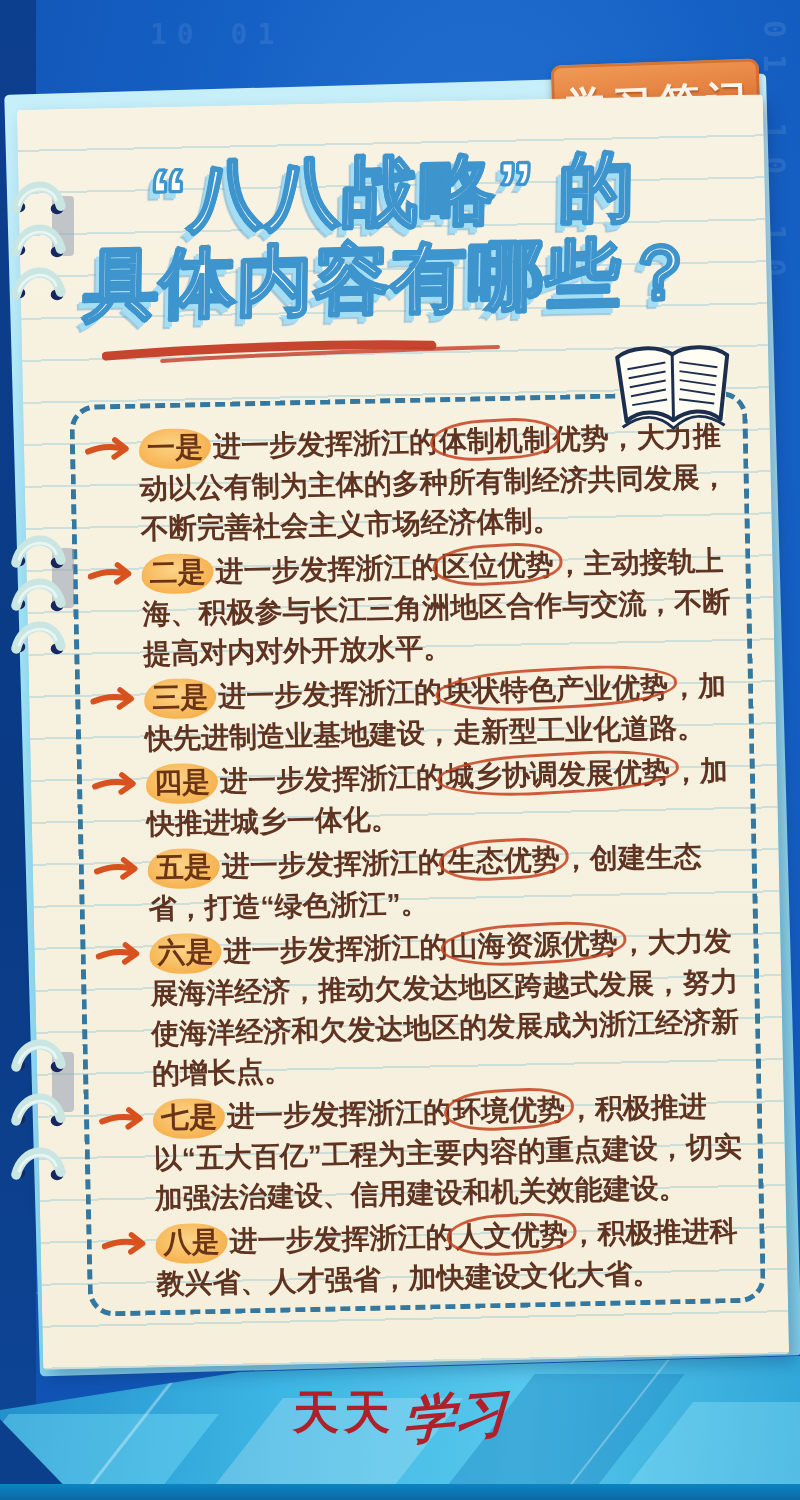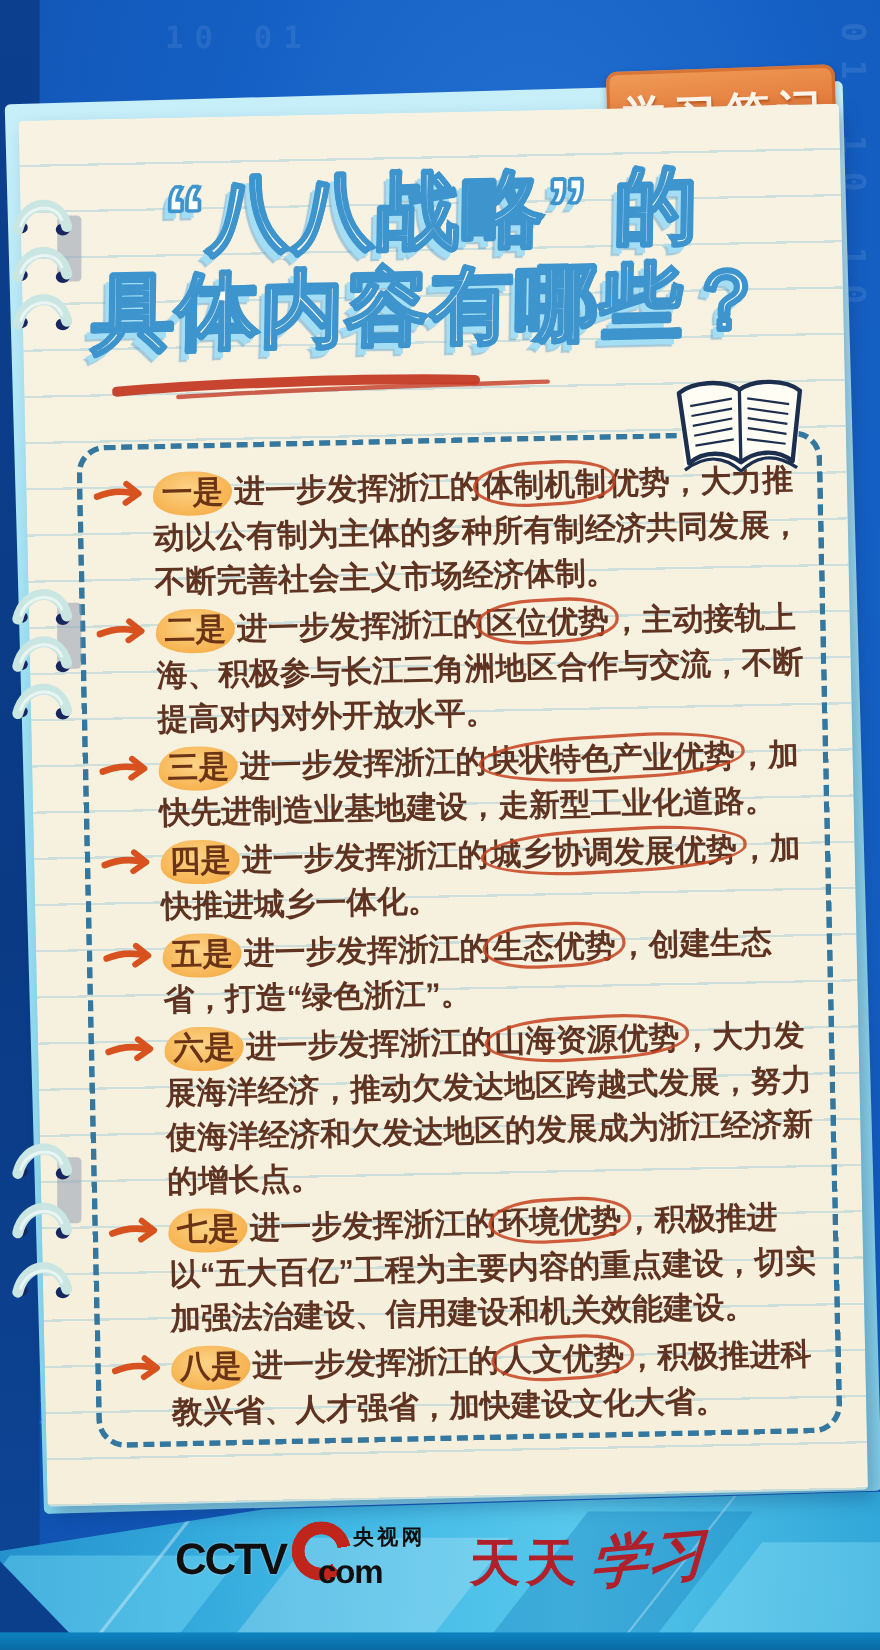--- a/index.html
+++ b/index.html
@@ -84,21 +84,21 @@
     align-items:center;gap:28px;}
   .cctv{position:relative;width:240px;height:64px;}
   .cctv .word{position:absolute;left:0;bottom:8px;font-weight:900;font-size:40px;letter-spacing:-2px;
     color:#0f0f0f;text-shadow:0 0 2px rgba(255,255,255,0.55);}
   .swoosh{position:absolute;left:106px;top:-2px;width:54px;height:54px;border-radius:50%;
     background:conic-gradient(from 140deg,#c0251c 0 300deg, transparent 300deg 360deg);
     -webkit-mask:radial-gradient(closest-side, transparent 55%, #000 57%);
     mask:radial-gradient(closest-side, transparent 55%, #000 57%);}
   .cctv .com{position:absolute;left:130px;bottom:2px;font-size:30px;font-weight:700;color:#0f0f0f;letter-spacing:-1px;}
   .cctv .site{position:absolute;left:162px;top:0;font-size:19px;font-weight:700;color:#0f0f0f;letter-spacing:3px;}
-  .slogan{display:flex;align-items:flex-end;color:#b0202a;}
+  .slogan{display:flex;align-items:flex-start;color:#b0202a;}
   .slogan .tt{font-family:"Liberation Serif",serif;font-size:46px;font-weight:700;letter-spacing:5px;}
   .slogan .xx{font-family:"Liberation Serif",serif;font-size:52px;font-weight:700;font-style:italic;
     display:inline-block;margin-left:8px;transform:rotate(-5deg) skewX(-8deg);}
 </style>
 </head>
 <body>
 
 <div class="stage">
 
   <span class="bin b1">10 01</span>
@@ -283,25 +283,19 @@
       </svg>
     <svg class="ring" viewBox="0 0 66 44">
         <ellipse cx="12" cy="34" rx="7" ry="6" fill="#17265e"></ellipse>
         <ellipse cx="54" cy="36" rx="7" ry="6" fill="#17265e"></ellipse>
         <path d="M9 36 C 16 6, 50 2, 58 33" fill="none" stroke="#c9e6e2" stroke-width="11" stroke-linecap="round"></path>
         <path d="M12 32 C 18 12, 46 8, 53 26" fill="none" stroke="rgba(255,255,255,0.6)" stroke-width="3" stroke-linecap="round"></path>
       </svg>
   </div>
 
   <div class="footer">
-    <div class="cctv">
-      <span class="word">CCTV</span>
-      <span class="swoosh"></span>
-      <span class="com">com</span>
-      <span class="site">央视网</span>
-    </div>
     <div class="slogan">
       <span class="tt">天天</span>
       <span class="xx">学习</span>
     </div>
   </div>
 
 </div>
 
 </body></html>

